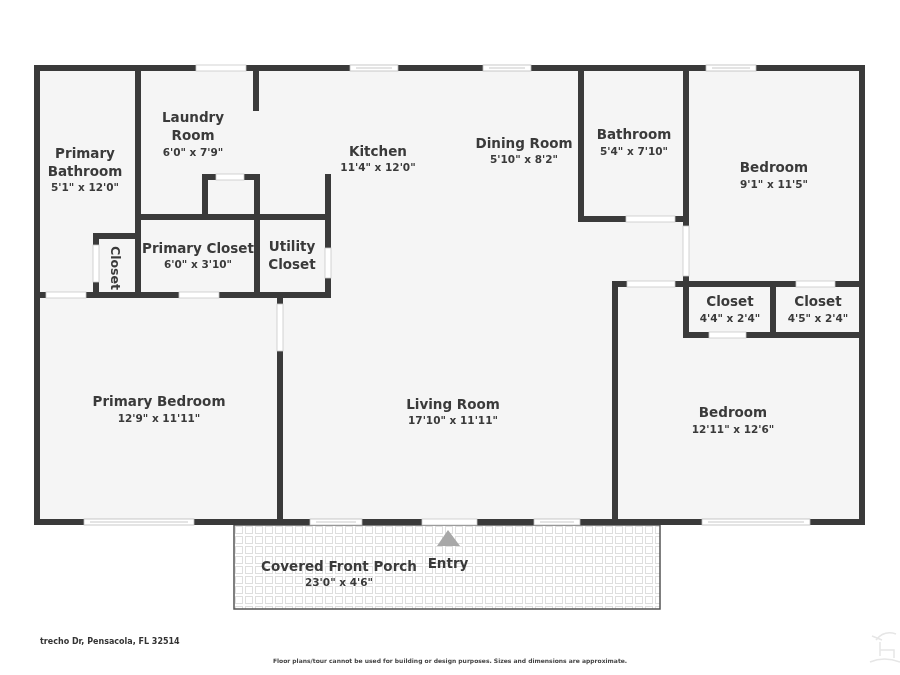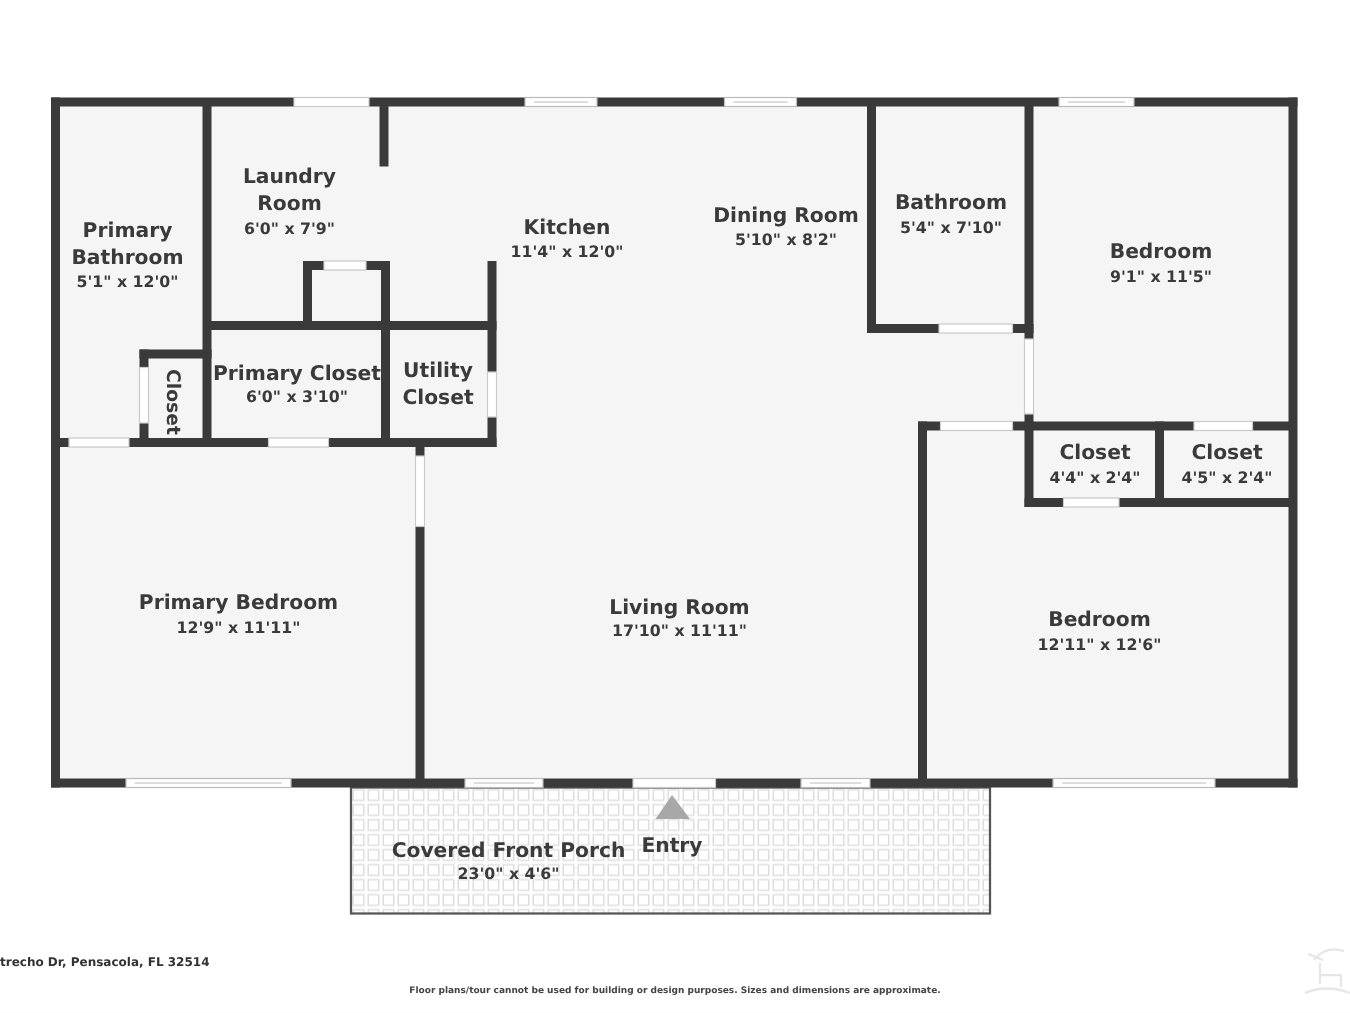--- a/index.html
+++ b/index.html
@@ -1,20 +1,20 @@
 <!DOCTYPE html>
 <html><head>
 <meta charset="utf-8">
 <style>
   html, body { margin:0; padding:0; background:#ffffff; }
   body { width:900px; height:675px; position:relative; overflow:hidden; font-family:"DejaVu Sans", "Liberation Sans", sans-serif; }
   #plan { position:absolute; left:0; top:0; }
   .room-name { font-family:"DejaVu Sans", sans-serif; font-size:13.5px; font-weight:bold; fill:#3a3a3a; text-anchor:middle; }
   .room-dim { font-family:"DejaVu Sans", sans-serif; font-size:10.5px; font-weight:bold; fill:#3a3a3a; text-anchor:middle; }
-  .footer-addr { position:absolute; left:0; top:637px; font-size:8px; font-weight:bold; color:#333; white-space:nowrap; }
+  .footer-addr { position:absolute; left:0; top:637px; font-size:8px; font-weight:bold; color:#333; white-space:nowrap;padding-left:40px; }
   .footer-disc { position:absolute; left:0; width:900px; top:657px; text-align:center; font-size:6px; font-weight:bold; color:#444; white-space:nowrap; }
   .logo { position:absolute; left:866px; top:618px; width:34px; height:50px; }
 </style>
 </head>
 <body>
 
 <svg id="plan" width="900" height="675" viewBox="0 0 900 675" xmlns="http://www.w3.org/2000/svg">
   <defs>
     <pattern id="tile" x="234" y="525" width="10" height="10" patternUnits="userSpaceOnUse">
       <rect x="0" y="0" width="10" height="10" fill="#ffffff"></rect>

